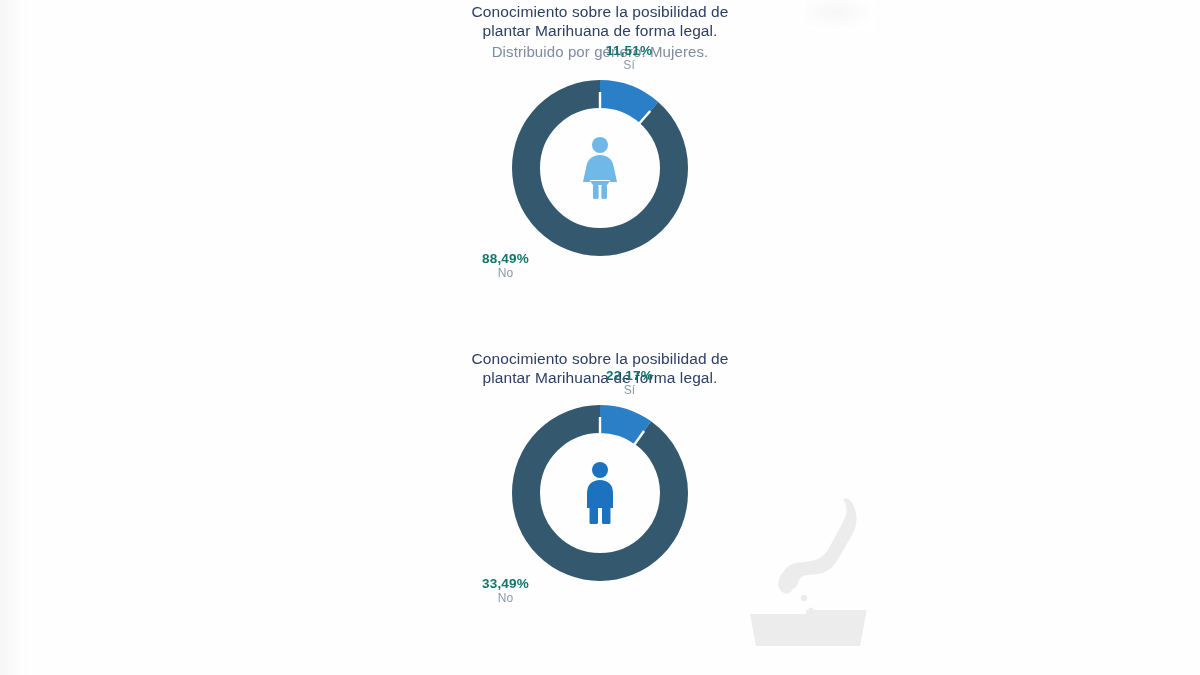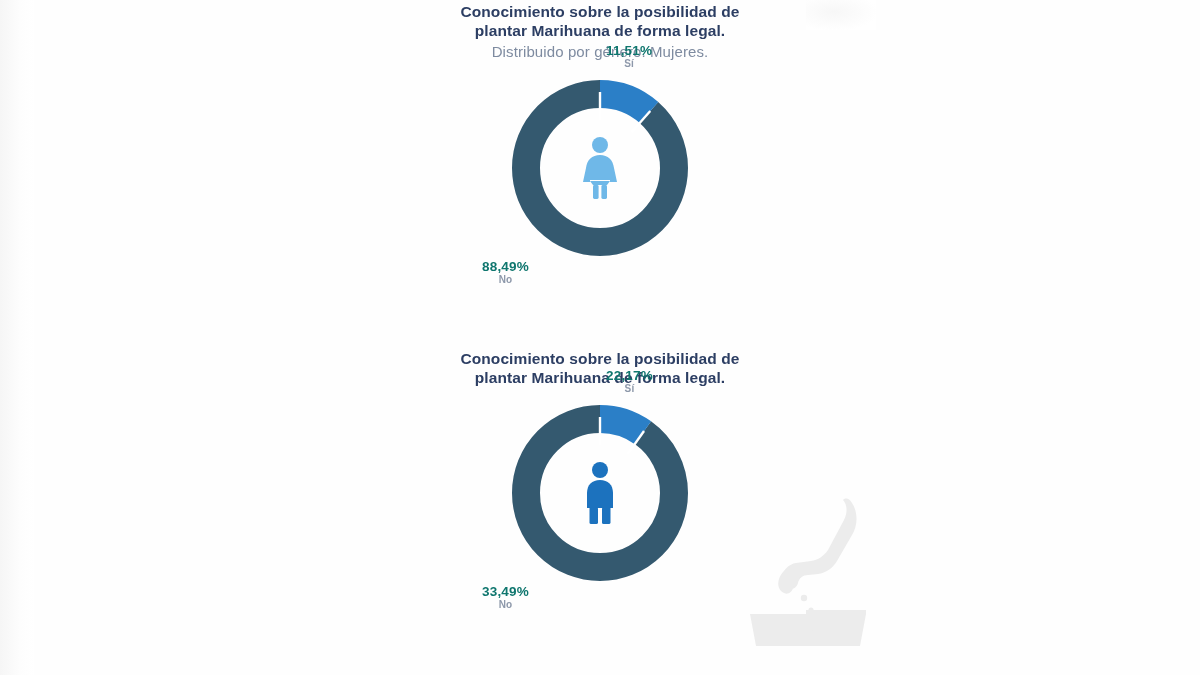--- a/index.html
+++ b/index.html
@@ -43,21 +43,21 @@
   .chart-block{
     position:absolute;
     left:0;width:1200px;
     text-align:center;
   }
   #block-women{top:2px;}
   #block-men{top:349px;}
 
   .chart-title{
     font-size:15.5px;
-    font-weight:bold;
+    font-weight:normal;
     color:#2c3e63;
     line-height:19px;
     letter-spacing:.1px;
     margin:0;
     white-space:pre-line;
   }
   .chart-subtitle{
     font-size:15px;
     font-weight:normal;
     color:#7e8ba0;
@@ -96,34 +96,34 @@
   }
   .value-label .pct{
     display:block;
     font-size:13.5px;
     font-weight:bold;
     color:#0f766e;
     letter-spacing:.2px;
   }
   .value-label .ans{
     display:block;
-    font-size:10px;
-    font-weight:bold;
+    font-size:12px;
+    font-weight:normal;
     color:#8d98aa;
     margin-top:1px;
     letter-spacing:.2px;
   }
   .label-yes{
     left:50%;
     top:-24px;
     transform:translateX(6px);
   }
   .label-no{
     left:50%;
-    top:192px;
+    top:184px;
     transform:translateX(-118px);
   }
 </style>
 </head>
 <body>
 
 <div class="canvas">
 
   <div class="edge-wash-left"></div>
   <div class="edge-wash-topright"></div>

